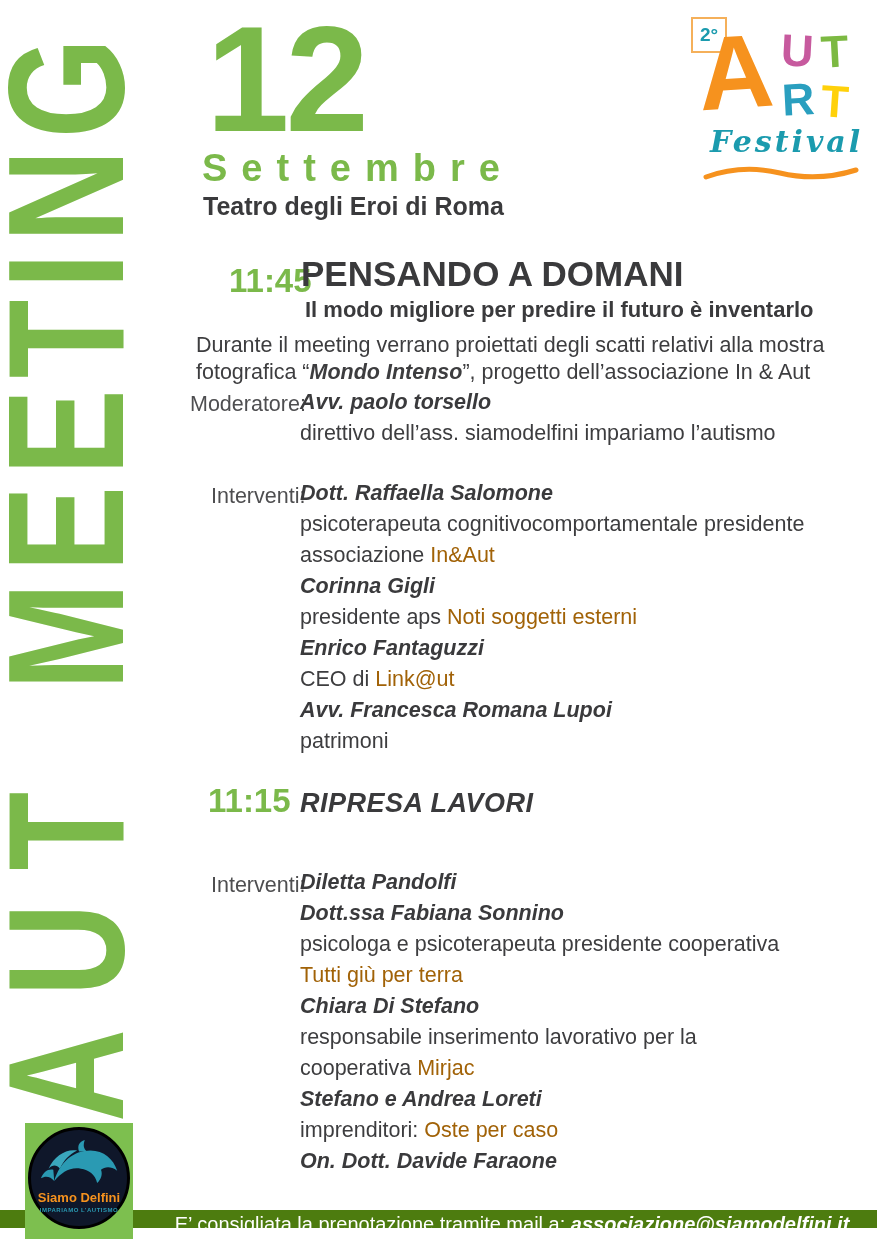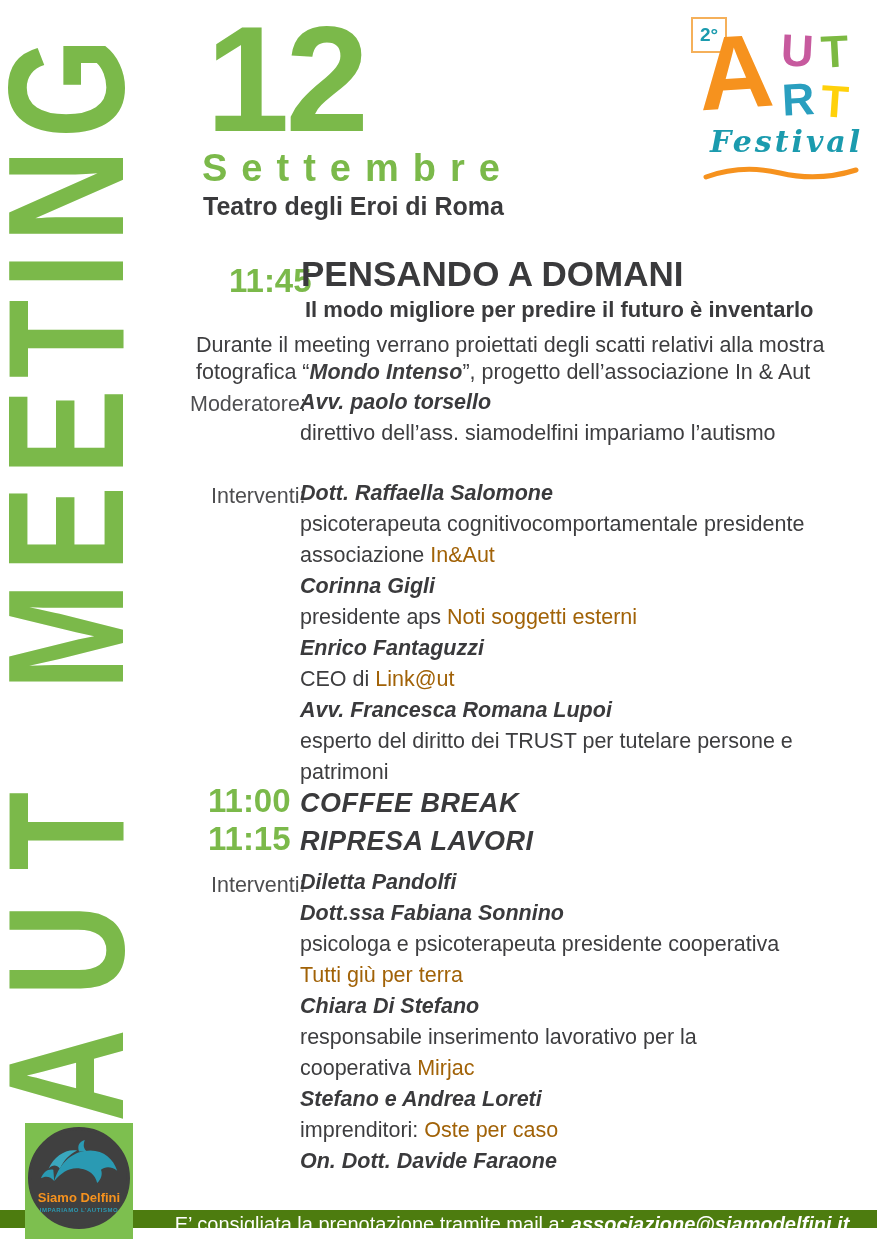--- a/index.html
+++ b/index.html
@@ -48,22 +48,22 @@
   .sp-line{height:31px;line-height:31px;font-size:21.5px;color:#3d3d3f;white-space:nowrap;}
   .sp-bold{font-weight:bold;font-style:italic;color:#3a3a3c;}
   .sp-gray{color:#a16207;}
   
   .sched{position:absolute;left:208px;top:782px;}
   .sched-row{display:flex;align-items:baseline;height:38px;}
   .sched-time{width:92px;font-size:33px;font-weight:bold;color:#7bb94a;}
   .sched-title{font-size:27px;font-weight:bold;font-style:italic;color:#3a3a3c;letter-spacing:0.5px;}
   
   .dlogo{position:absolute;left:25px;top:1123px;width:108px;height:116px;background:#7dbf4f;z-index:5;}
-  .dcircle{position:absolute;left:3px;top:4px;width:96px;height:96px;background:#404040;
-           border:3px solid #404040;border-radius:50%;}
+  .dcircle{position:absolute;left:3px;top:4px;width:96px;height:96px;background:#0f172a;
+           border:3px solid #000000;border-radius:50%;}
   .dsvg{position:absolute;left:8px;top:8px;}
   .dname{position:absolute;left:0;top:60px;width:100%;text-align:center;font-size:13px;
          font-weight:bold;color:#f6921e;}
   .dtag{position:absolute;left:0;top:77px;width:100%;text-align:center;font-size:6px;
         color:#2a9ab3;letter-spacing:0.5px;font-weight:bold;}
   
   .footer-bar{position:absolute;left:0;top:1210px;width:877px;height:18px;background:#4d7c0f;z-index:2;padding-left:28px;}
   .footer-text{position:absolute;left:512px;top:3px;transform:translateX(-50%);white-space:nowrap;
                color:#fff;font-size:20px;}
   .footer-email{font-weight:bold;font-style:italic;}
@@ -118,31 +118,26 @@
       <div class="sp-line"><span class="sp-bold">Corinna Gigli</span><span class="sp-plain"></span><span class="sp-gray"></span></div>
 
       <div class="sp-line"><span class="sp-bold"></span><span class="sp-plain">presidente aps </span><span class="sp-gray">Noti soggetti esterni</span></div>
 
       <div class="sp-line"><span class="sp-bold">Enrico Fantaguzzi</span><span class="sp-plain"></span><span class="sp-gray"></span></div>
 
       <div class="sp-line"><span class="sp-bold"></span><span class="sp-plain">CEO di </span><span class="sp-gray">Link@ut</span></div>
 
       <div class="sp-line"><span class="sp-bold">Avv. Francesca Romana Lupoi</span><span class="sp-plain"></span><span class="sp-gray"></span></div>
 
-      <div class="sp-line"><span class="sp-bold"></span><span class="sp-plain">esperto del diritto dei TRUST per tutelare persone e</span><span class="sp-gray"></span></div>
 
       <div class="sp-line"><span class="sp-bold"></span><span class="sp-plain">patrimoni</span><span class="sp-gray"></span></div>
     </div>
 
   <div class="sched">
 
-      <div class="sched-row">
-        <span class="sched-time">11:00</span>
-        <span class="sched-title">COFFEE BREAK</span>
-      </div>
 
       <div class="sched-row">
         <span class="sched-time">11:15</span>
         <span class="sched-title">RIPRESA LAVORI</span>
       </div>
     </div>
 
   <div class="label int2-label">Interventi:</div>
   <div class="sp-list sp2">
 

